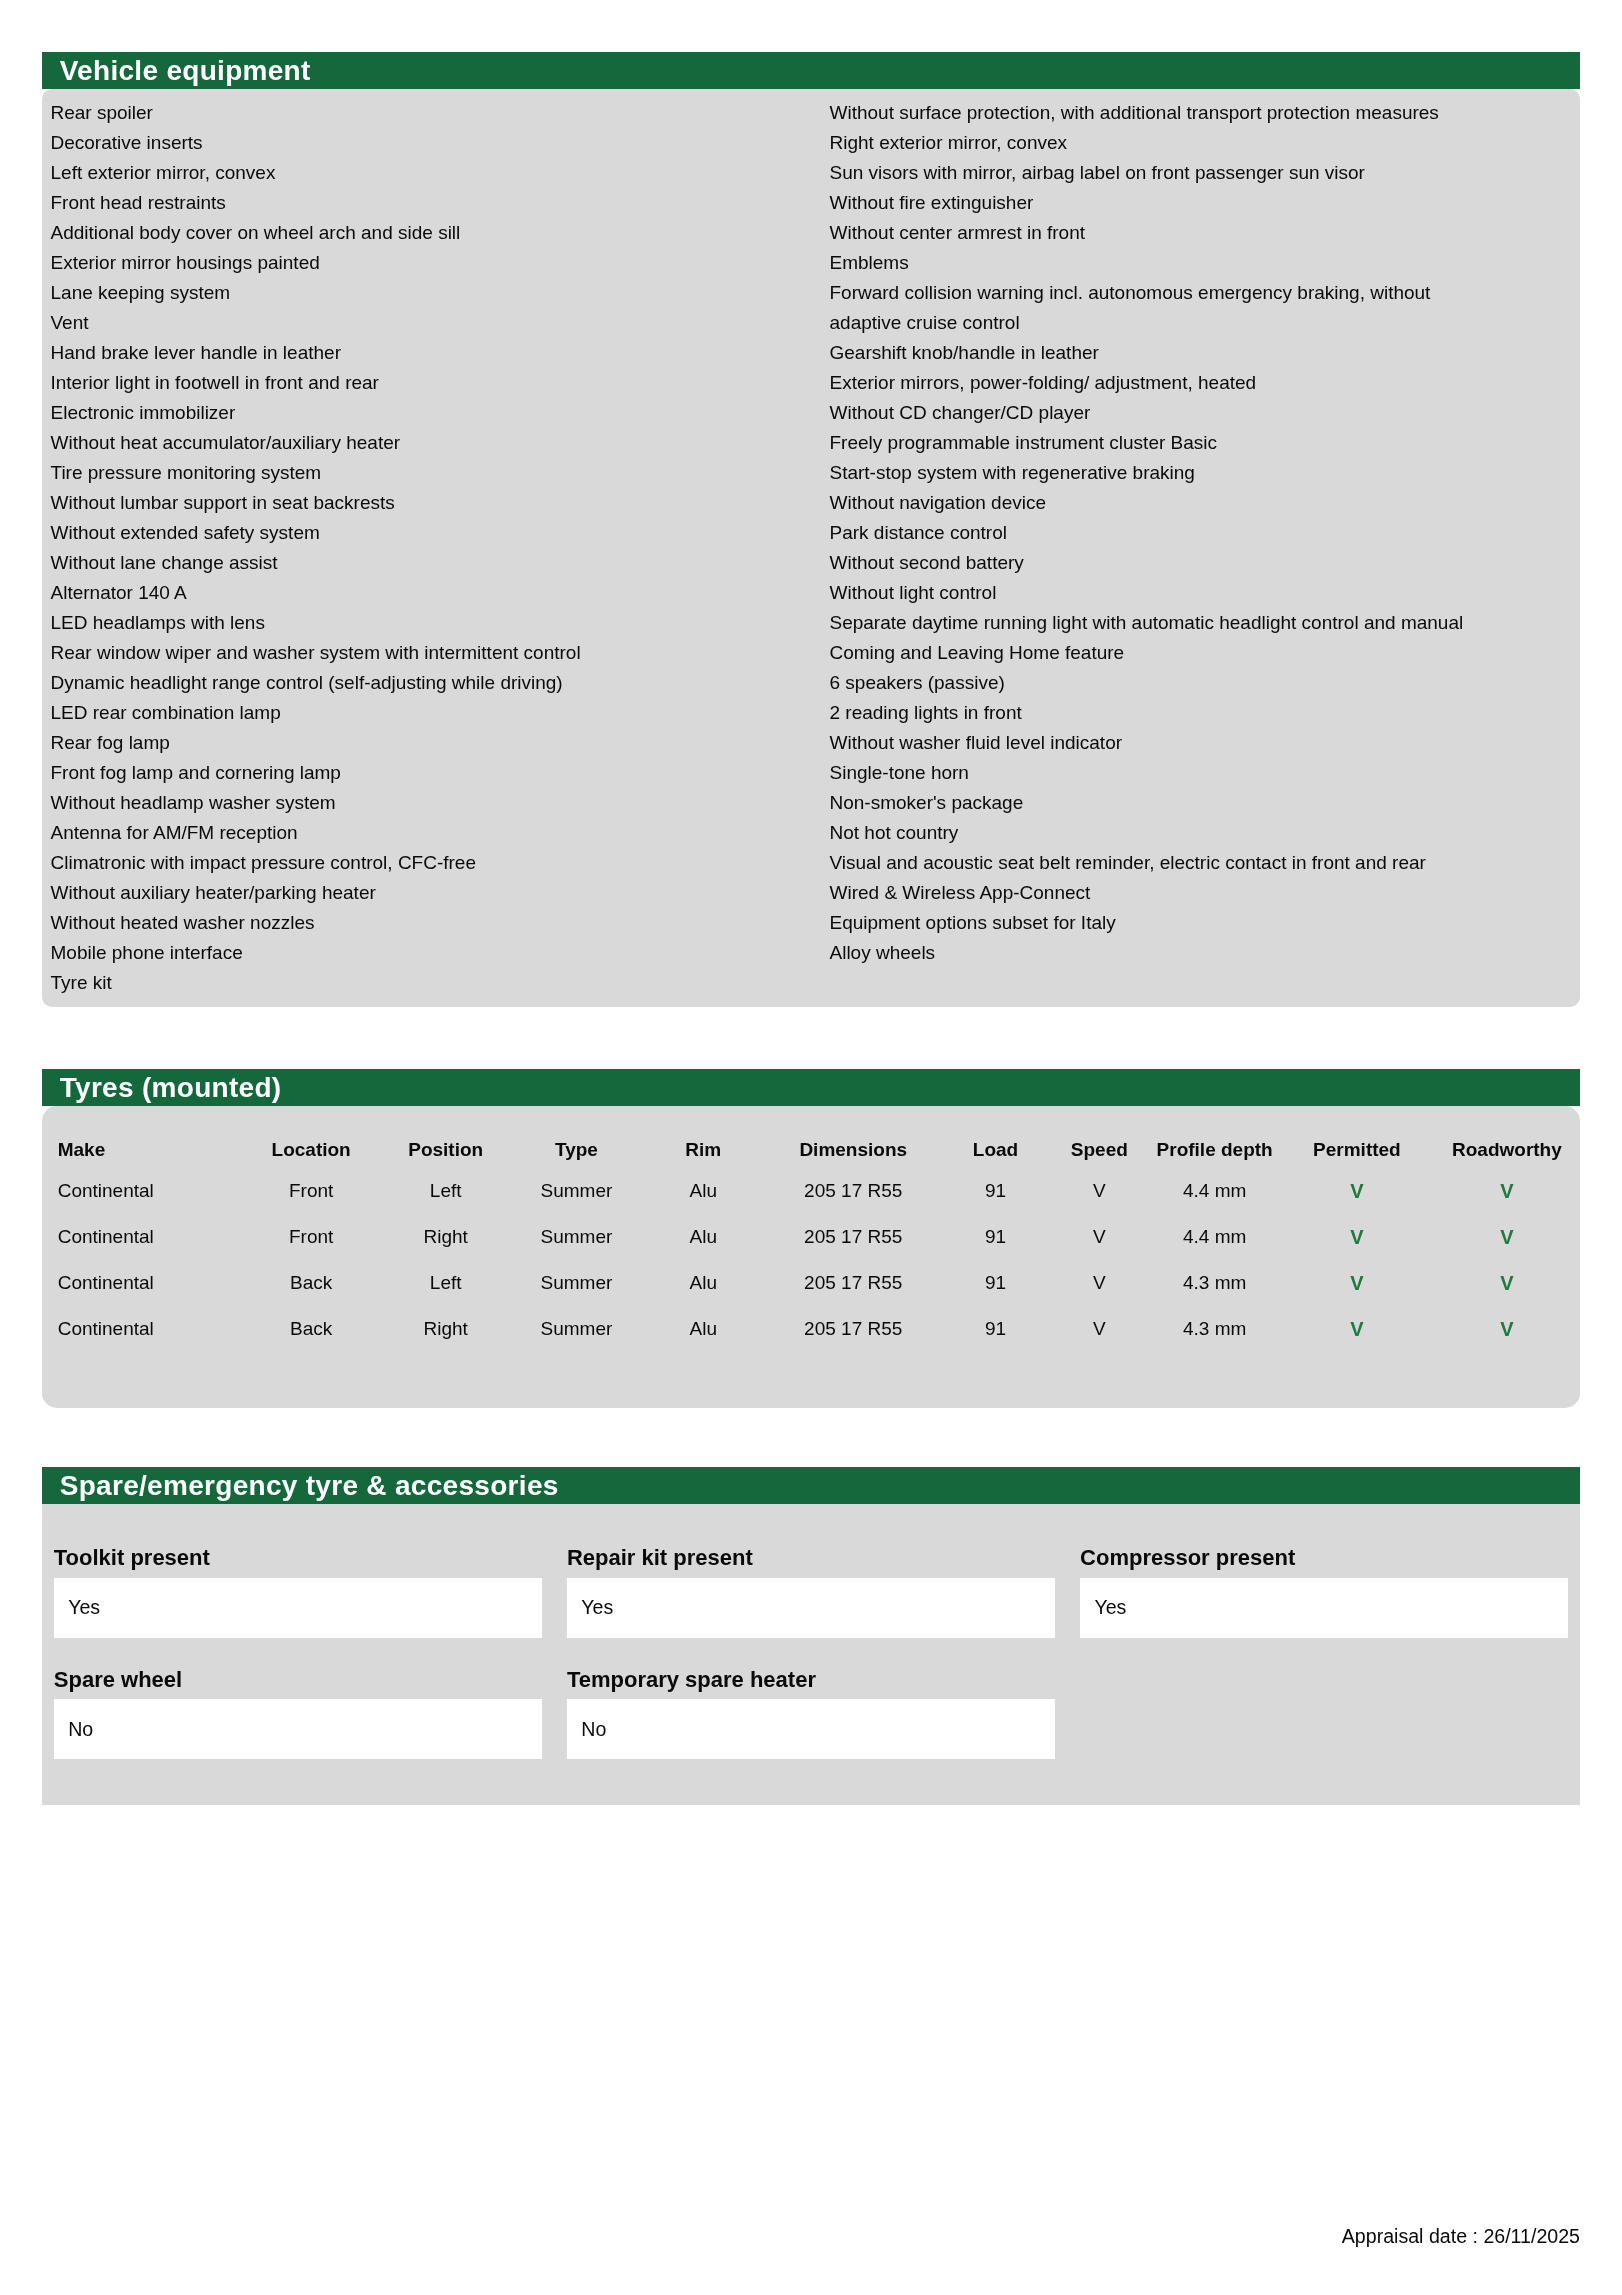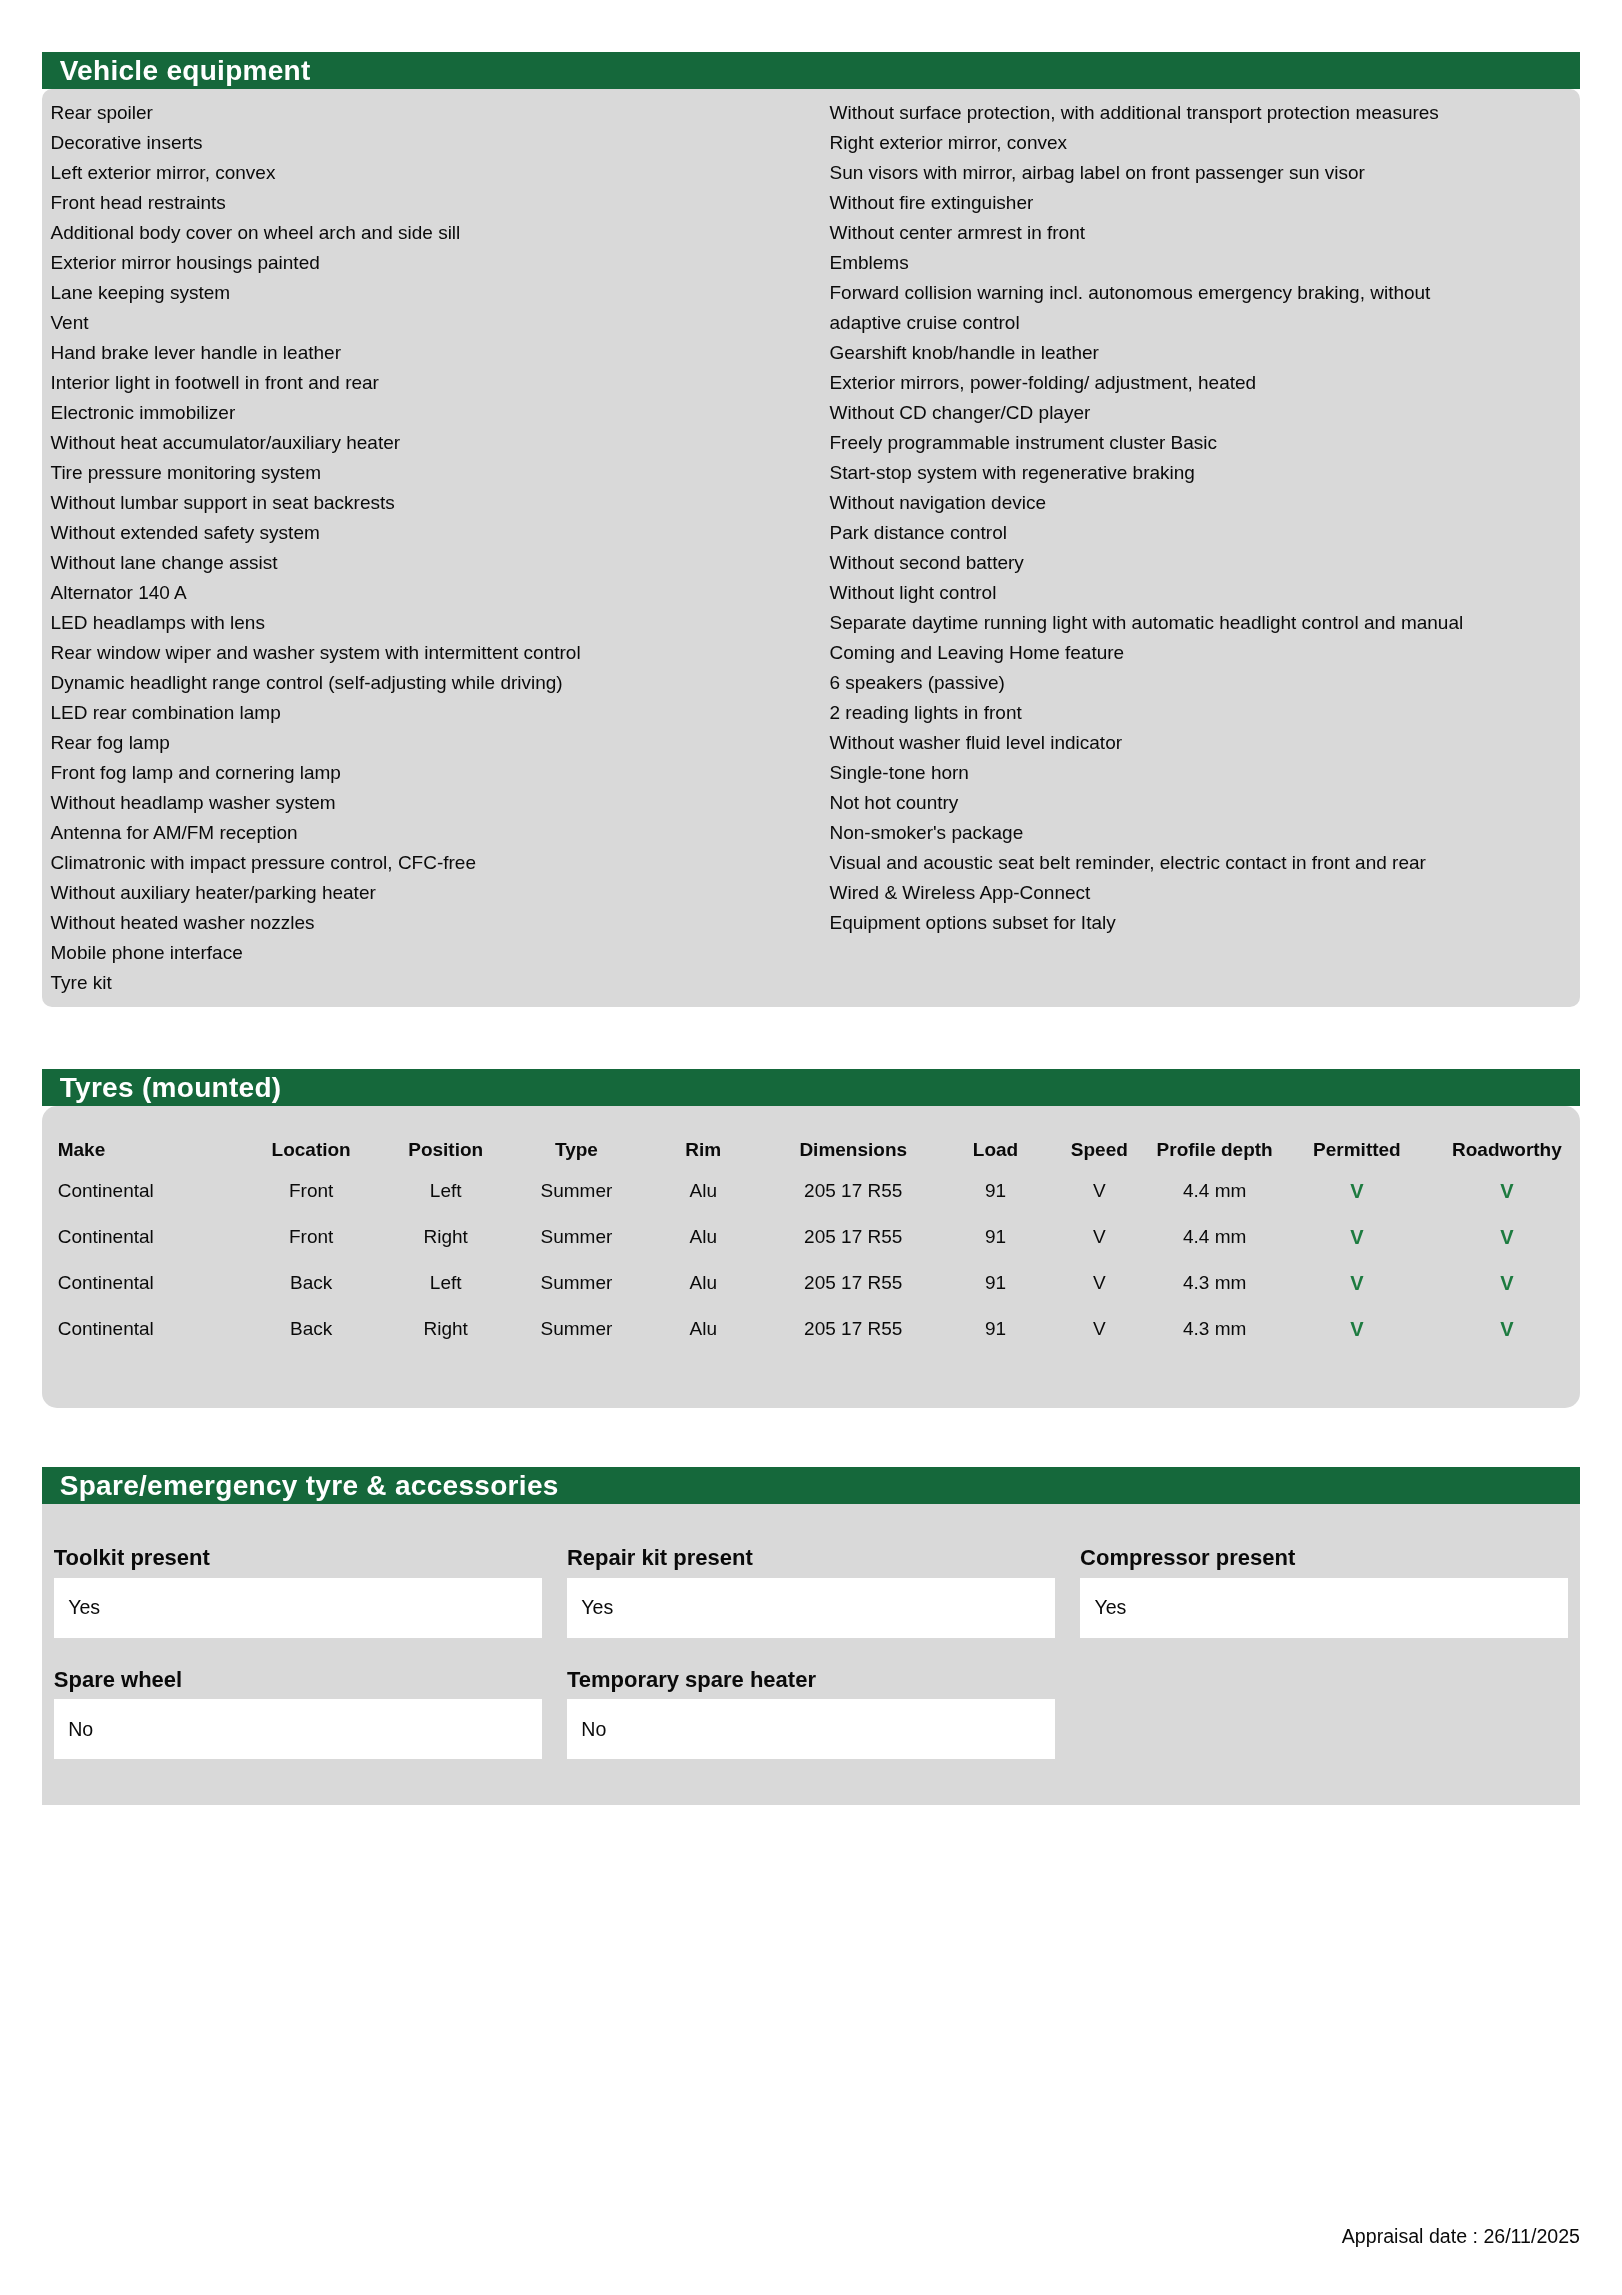--- a/index.html
+++ b/index.html
@@ -152,25 +152,26 @@
           <div class="eq-item">Without navigation device</div>
           <div class="eq-item">Park distance control</div>
           <div class="eq-item">Without second battery</div>
           <div class="eq-item">Without light control</div>
           <div class="eq-item">Separate daytime running light with automatic headlight control and manual</div>
           <div class="eq-item">Coming and Leaving Home feature</div>
           <div class="eq-item">6 speakers (passive)</div>
           <div class="eq-item">2 reading lights in front</div>
           <div class="eq-item">Without washer fluid level indicator</div>
           <div class="eq-item">Single-tone horn</div>
+          <div class="eq-item">Non-smoker's package</div>
           <div class="eq-item">Not hot country</div>
-          <div class="eq-item">Non-smoker's package</div>
           <div class="eq-item">Visual and acoustic seat belt reminder, electric contact in front and rear</div>
           <div class="eq-item">Wired &amp; Wireless App-Connect</div>
           <div class="eq-item">Equipment options subset for Italy</div>
+          <div class="eq-item">Alloy wheels</div>
         </div>
     </div>
   </section>
 
   <section class="tyres">
     <div class="panel-header">
       <span>Tyres (mounted)</span>
     </div>
     <div class="panel-body tyres-body">
       <table>

